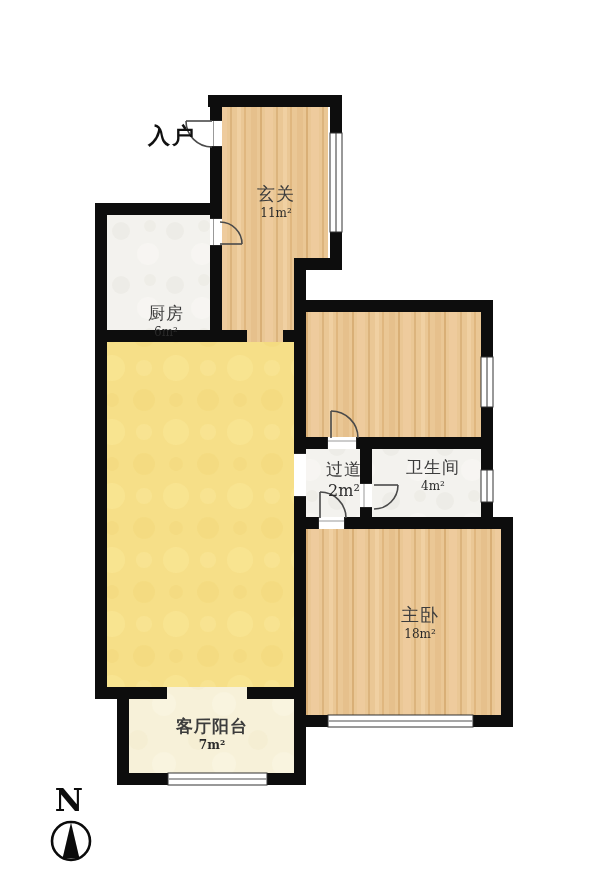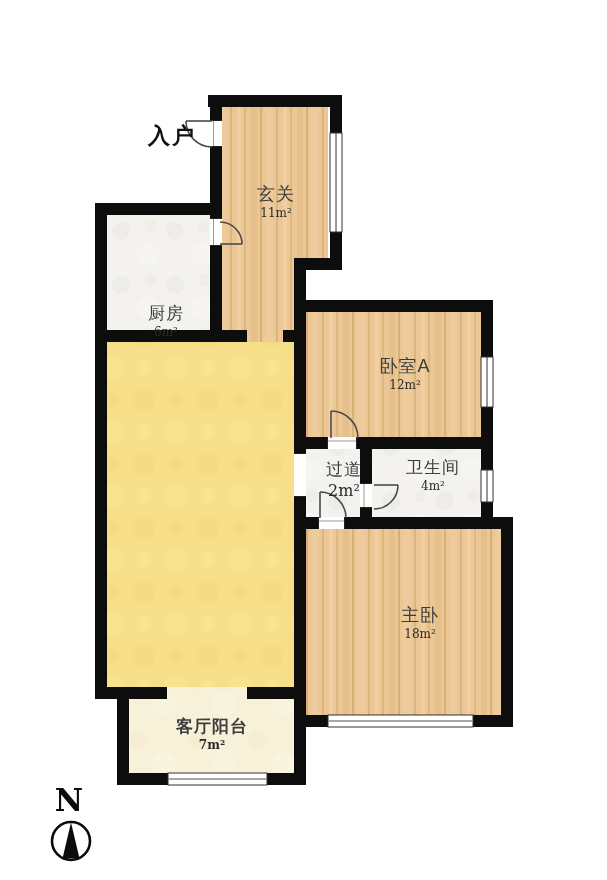--- a/index.html
+++ b/index.html
@@ -214,24 +214,20 @@
   <div class="room-label" style="left:269px;top:202px;">
     <span class="room-name">玄关</span>
     <span class="room-area">11m²</span>
   </div>
 
   <div class="room-label" style="left:159px;top:274px;margin-top:48px;">
     <span class="room-name small">厨房</span>
     <span class="room-area">6m²</span>
   </div>
 
-  <div class="room-label" style="left:398px;top:374px;">
-    <span class="room-name">卧室A</span>
-    <span class="room-area">12m²</span>
-  </div>
 
   <div class="room-label" style="left:337px;top:480px;">
     <span class="room-name small">过道</span>
     <span class="room-area" style="font-size:16px;">2m²</span>
   </div>
 
   <div class="room-label" style="left:426px;top:476px;">
     <span class="room-name small">卫生间</span>
     <span class="room-area" style="font-size:12px;">4m²</span>
   </div>

